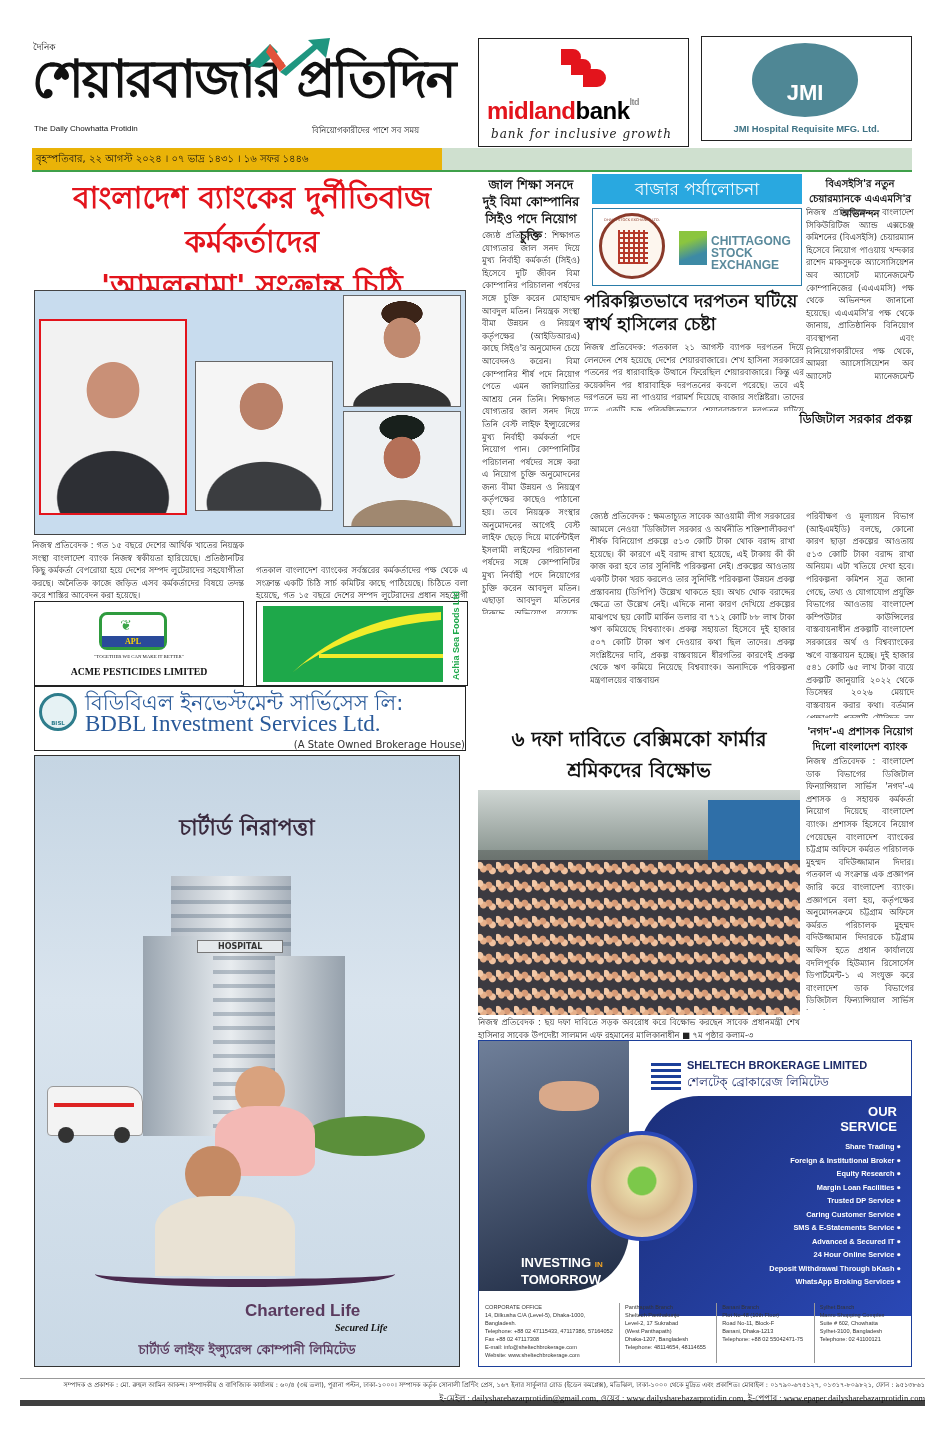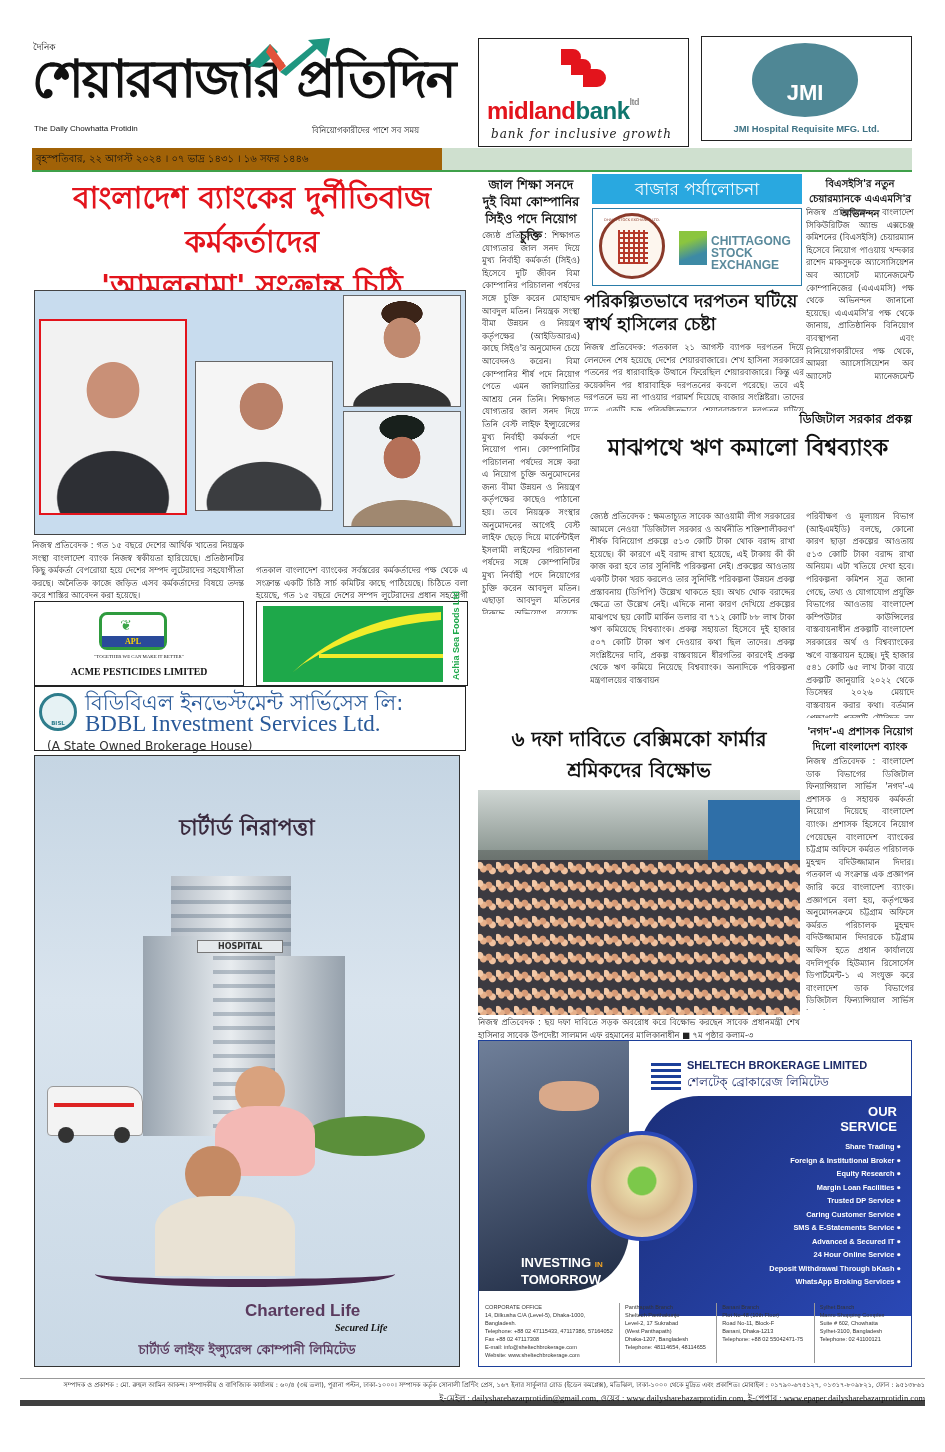--- a/index.html
+++ b/index.html
@@ -8,30 +8,30 @@
   .abs { position: absolute; }
   .txt { font-size: 8.3px; line-height: 12.6px; text-align: justify; color: #222; overflow: hidden; }
   .box { border: 1.5px solid #222; background: #fff; }
 
   
   .mast-small { left: 33px; top: 40px; font-size: 9px; }
   .mast-title { left: 32px; top: 48px; font-size: 52px; font-weight: bold; letter-spacing: -2px; line-height: 62px; color: #111; white-space: nowrap; }
   .mast-en { left: 34px; top: 124px; font-size: 8px; font-family: "Liberation Sans", sans-serif; }
   .mast-tag { left: 312px; top: 124px; font-size: 8.3px; white-space: nowrap; }
   .arrow-svg { left: 248px; top: 38px; }
-  .datebar { left: 32px; top: 148px; width: 410px; height: 22px; background: #a16207; font-size: 10px; line-height: 22px; padding-left: 4px; white-space: nowrap; }
+  .datebar { left: 32px; top: 148px; width: 410px; height: 22px; background: #eab308; font-size: 10px; line-height: 22px; padding-left: 4px; white-space: nowrap; }
   .datebar-right { left: 442px; top: 148px; width: 470px; height: 22px; background: #cfe0cf; }
   .greenline { left: 32px; top: 170px; width: 880px; height: 2px; background: #3fa04a; }
 
   
   .ad-midland { left: 478px; top: 38px; width: 211px; height: 109px; }
   .ad-jmi { left: 701px; top: 36px; width: 211px; height: 105px; }
   .midland-word { left: 8px; top: 58px; font-size: 24px; font-weight: bold; font-family: "Liberation Sans", sans-serif; letter-spacing: -0.5px; }
   .midland-word .m { color: #e3141c; }
-  .midland-word .b { color: #0f766e; text-align: center; }
+  .midland-word .b { color: #000000; text-align: center; }
   .midland-ltd { font-size: 9px; vertical-align: top; color: #8c8c8c; }
   .midland-tag { left: 12px; top: 88px; font-size: 12px; font-style: italic; font-family: "DejaVu Serif", serif; color: #222; letter-spacing: 1px; }
   .jmi-oval { left: 50px; top: 6px; width: 106px; height: 74px; border-radius: 50%; background: #4f8795; color: #fff; font-weight: bold; font-size: 22px; text-align: center; line-height: 100px; font-family: "Liberation Sans", sans-serif; }
   .jmi-text { left: 0; top: 86px; width: 100%; text-align: center; font-size: 9.4px; font-weight: bold; color: #3f7385; font-family: "Liberation Sans", sans-serif; }
 
   
   .lead-h1 { left: 32px; top: 176px; width: 440px; text-align: center; font-size: 30px; line-height: 44px; color: #e3141c; font-weight: bold; }
   .photo-panel { left: 34px; top: 290px; width: 432px; height: 245px; background: #c8dcee; border: 1.5px solid #444; }
   .portrait { position: absolute; overflow: hidden; border: 1px solid #666; }
   .p-bg { width: 100%; height: 100%; }
@@ -151,21 +151,21 @@
   </div>
   <div class="abs" style="left:194px;top:78px;transform:rotate(-90deg);transform-origin:0 0;font-size:9px;font-weight:bold;color:#1ea84a;white-space:nowrap;font-family:'Liberation Sans',sans-serif;">Achia Sea Foods Ltd</div>
 </div>
 
 <div class="abs box ad-bdbl">
   <div class="abs" style="left:4px;top:6px;width:38px;height:38px;border-radius:50%;border:3px solid #2e7d8c;background:#e6f2f4;">
     <div class="abs" style="left:0;bottom:2px;width:100%;text-align:center;font-size:5.5px;font-weight:bold;color:#2e7d8c;">BISL</div>
   </div>
   <div class="abs" style="left:50px;top:0px;font-size:21px;color:#2a5a9a;white-space:nowrap;">বিডিবিএল ইনভেস্টমেন্ট সার্ভিসেস লি:</div>
   <div class="abs" style="left:50px;top:24px;font-size:23px;color:#2a5a9a;white-space:nowrap;font-family:'Liberation Serif',serif;">BDBL Investment Services Ltd.</div>
-  <div class="abs" style="left:12px;top:52px;width:100%;text-align:left;font-size:12px;color:#333;">(A State Owned Brokerage House)</div>
+  <div class="abs" style="left:0;top:52px;width:100%;text-align:right;font-size:10px;color:#333;">(A State Owned Brokerage House)</div>
 </div>
 
 <div class="abs ad-chartered">
   <div class="abs" style="left:0;top:54px;width:100%;text-align:center;font-size:22px;font-weight:bold;color:#3a2a3e;">চার্টার্ড নিরাপত্তা</div>
 
   <div class="abs" style="left:136px;top:120px;width:120px;height:260px;background:linear-gradient(90deg,#b7bfc8,#e8ecef 50%,#a8b1bb);">
     <div class="abs" style="left:0;top:0;width:100%;height:100%;background:repeating-linear-gradient(180deg,transparent 0 10px,rgba(80,100,120,.35) 10px 14px);"></div>
   </div>
   <div class="abs" style="left:108px;top:180px;width:70px;height:200px;background:linear-gradient(90deg,#9aa5b0,#d9dfe4);"></div>
   <div class="abs" style="left:240px;top:200px;width:70px;height:180px;background:linear-gradient(90deg,#d3d9de,#96a1ac);"></div>
@@ -217,21 +217,20 @@
 </div>
 
 <div class="abs rt-h">বিএসইসি'র নতুন চেয়ারম্যানকে এএএমসি'র অভিনন্দন</div>
 <div class="abs txt rt-body">
   <span>নিজস্ব প্রতিবেদক : বাংলাদেশ সিকিউরিটিজ অ্যান্ড এক্সচেঞ্জ কমিশনের (বিএসইসি) চেয়ারম্যান হিসেবে নিয়োগ পাওয়ায় খন্দকার রাশেদ মাকসুদকে অ্যাসোসিয়েশন অব অ্যাসেট ম্যানেজমেন্ট কোম্পানিজের (এএএমসি) পক্ষ থেকে অভিনন্দন জানানো হয়েছে। এএএমসি'র পক্ষ থেকে জানায়, প্রাতিষ্ঠানিক বিনিয়োগ ব্যবস্থাপনা এবং বিনিয়োগকারীদের পক্ষ থেকে, আমরা অ্যাসোসিয়েশন অব অ্যাসেট ম্যানেজমেন্ট কোম্পানিজ (এএএমসি) বাংলাদেশ সিকিউরিটিজ অ্যান্ড এক্সচেঞ্জ কমিশনের (বিএসইসি) চেয়ারম্যান হিসেবে নিয়োগপ্রাপ্ত হওয়ার জন্য আপনাকে আমাদের আন্তরিক</span>
   
 </div>
 
 <div class="abs dig-kicker">ডিজিটাল সরকার প্রকল্প</div>
 <div class="abs dig-h">
-  <div>মাঝপথে ঋণ কমালো বিশ্বব্যাংক</div>
 </div>
 <div class="abs txt dig-col1">জ্যেষ্ঠ প্রতিবেদক : ক্ষমতাচ্যুত সাবেক আওয়ামী লীগ সরকারের আমলে নেওয়া 'ডিজিটাল সরকার ও অর্থনীতি শক্তিশালীকরণ' শীর্ষক বিনিয়োগ প্রকল্পে ৫১৩ কোটি টাকা থোক বরাদ্দ রাখা হয়েছে। কী কারণে এই বরাদ্দ রাখা হয়েছে, এই টাকায় কী কী কাজ করা হবে তার সুনির্দিষ্ট পরিকল্পনা নেই। প্রকল্পের আওতায় একটি টাকা খরচ করলেও তার সুনির্দিষ্ট পরিকল্পনা উন্নয়ন প্রকল্প প্রস্তাবনায় (ডিপিপি) উল্লেখ থাকতে হয়। অথচ থোক বরাদ্দের ক্ষেত্রে তা উল্লেখ নেই। এদিকে নানা কারণ দেখিয়ে প্রকল্পের মাঝপথে ছয় কোটি মার্কিন ডলার বা ৭১২ কোটি ৮৮ লাখ টাকা ঋণ কমিয়েছে বিশ্বব্যাংক। প্রকল্প সহায়তা হিসেবে দুই হাজার ৫০৭ কোটি টাকা ঋণ দেওয়ার কথা ছিল তাদের। প্রকল্প সংশ্লিষ্টদের দাবি, প্রকল্প বাস্তবায়নে ধীরগতির কারণেই প্রকল্প থেকে ঋণ কমিয়ে নিয়েছে বিশ্বব্যাংক। অন্যদিকে পরিকল্পনা মন্ত্রণালয়ের বাস্তবায়ন</div>
 <div class="abs txt dig-col2">
   <span>পরিবীক্ষণ ও মূল্যায়ন বিভাগ (আইএমইডি) বলছে, কোনো কারণ ছাড়া প্রকল্পের আওতায় ৫১৩ কোটি টাকা বরাদ্দ রাখা অনিয়ম। এটা খতিয়ে দেখা হবে। পরিকল্পনা কমিশন সূত্র জানা গেছে, তথ্য ও যোগাযোগ প্রযুক্তি বিভাগের আওতায় বাংলাদেশ কম্পিউটার কাউন্সিলের বাস্তবায়নাধীন প্রকল্পটি বাংলাদেশ সরকারের অর্থ ও বিশ্বব্যাংকের ঋণে বাস্তবায়ন হচ্ছে। দুই হাজার ৫৪১ কোটি ৬৫ লাখ টাকা ব্যয়ে প্রকল্পটি জানুয়ারি ২০২২ থেকে ডিসেম্বর ২০২৬ মেয়াদে বাস্তবায়ন করার কথা। বর্তমান প্রেক্ষাপটে প্রকল্পটি যৌক্তিক নয় বলে প্রকল্পের পুরো বরাদ্দ বাতিল করা হচ্ছে বলে কমিশন সূত্র জানিয়েছে। 'কাজ না দেখিয়ে' ৫১৩ কোটি টাকা থোক বরাদ্দ প্রসঙ্গে প্রকল্পের পরিচালক মো. সাখাওয়াৎ হোসেন জাগো নিউজকে বলেন, প্রাইস কন্টিনজেন্সি ও সিডি ভ্যাট বাবদ এই টাকা রাখা হয়েছিল। তবে সংশোধিত ডিপিপি (উন্নয়ন প্রকল্প প্রস্তাবনা) করা হচ্ছে, সেখানে এটা</span>
   
 </div>
 
 <div class="abs nog-h">'নগদ'-এ প্রশাসক নিয়োগ দিলো বাংলাদেশ ব্যাংক</div>
 <div class="abs txt nog-body">
   <span>নিজস্ব প্রতিবেদক : বাংলাদেশ ডাক বিভাগের ডিজিটাল ফিন্যান্সিয়াল সার্ভিস 'নগদ'-এ প্রশাসক ও সহায়ক কর্মকর্তা নিয়োগ দিয়েছে বাংলাদেশ ব্যাংক। প্রশাসক হিসেবে নিয়োগ পেয়েছেন বাংলাদেশ ব্যাংকের চট্টগ্রাম অফিসে কর্মরত পরিচালক মুহম্মদ বদিউজ্জামান দিদার। গতকাল এ সংক্রান্ত এক প্রজ্ঞাপন জারি করে বাংলাদেশ ব্যাংক। প্রজ্ঞাপনে বলা হয়, কর্তৃপক্ষের অনুমোদনক্রমে চট্টগ্রাম অফিসে কর্মরত পরিচালক মুহম্মদ বদিউজ্জামান দিদারকে চট্টগ্রাম অফিস হতে প্রধান কার্যালয়ে বদলিপূর্বক হিউম্যান রিসোর্সেস ডিপার্টমেন্ট-১ এ সংযুক্ত করে বাংলাদেশ ডাক বিভাগের ডিজিটাল ফিন্যান্সিয়াল সার্ভিস 'নগদ'-এ এক বছরের জন্য প্রশাসক</span>

